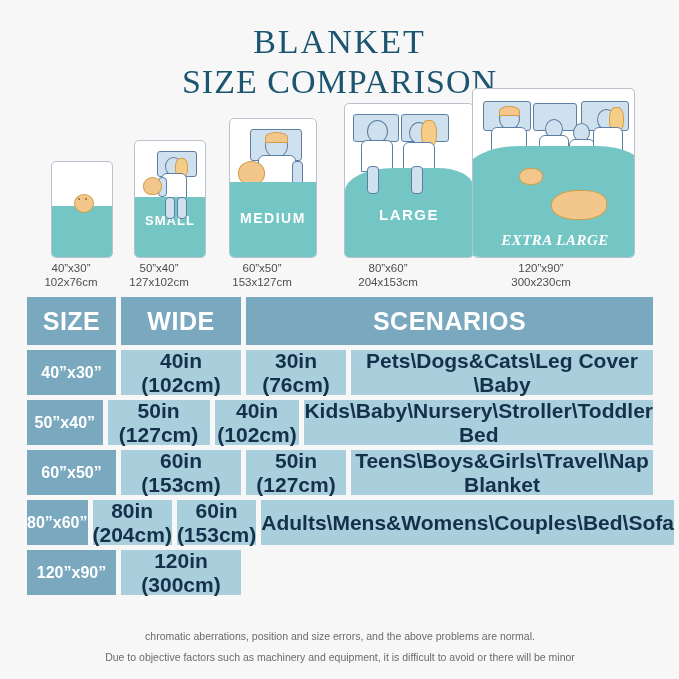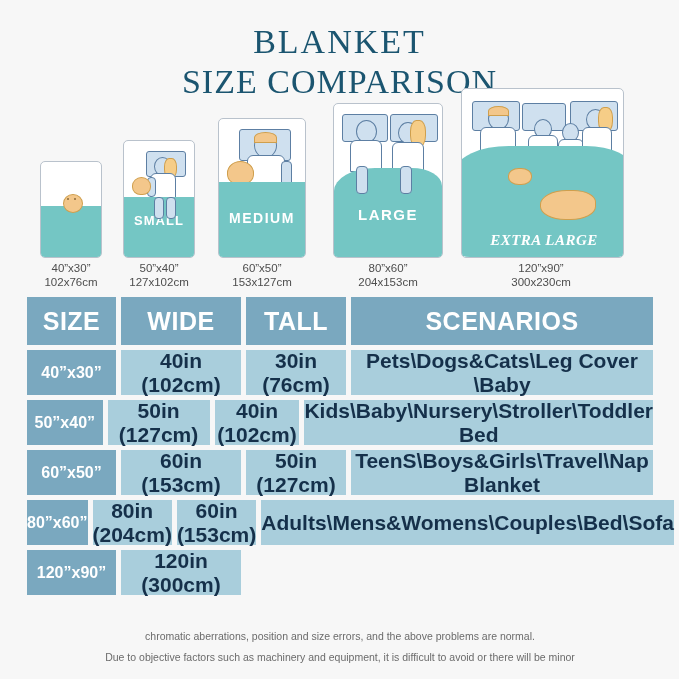--- a/index.html
+++ b/index.html
@@ -17,21 +17,21 @@
   .title-main{
     font-family:"Liberation Serif", serif;
     font-size:34px;letter-spacing:2px;color:#1b5570;line-height:1.05;
   }
   .title-sub{
     font-family:"Liberation Serif", serif;
     font-size:34px;letter-spacing:1px;color:#1b5570;margin-top:3px;
   }
 
   
-  .illus-strip{position:absolute;left:0;top:88px;width:547px;height:170px;}
+  .illus-strip{position:absolute;left:11px;top:88px;width:547px;height:170px;}
   .illus{position:absolute;bottom:0;}
 
   .bedcard{
     position:absolute;left:0;bottom:0;width:100%;height:100%;
     background:#ffffff;border:1.6px solid #b9c2cc;border-radius:5px;
     box-sizing:border-box;overflow:hidden;
   }
   .blanket{
     position:absolute;left:0;bottom:0;width:100%;
     background:#74c6c4;
@@ -142,21 +142,21 @@
         <div style="position:absolute;left:35px;top:13px;width:21px;height:9px;background:#f3c78b;border:1.4px solid #cf9f4d;border-radius:50% 50% 0 0;"></div>
         <div class="person-body" style="left:28px;top:36px;width:36px;height:34px;"></div>
         <div class="arm" style="left:62px;top:42px;width:9px;height:30px;"></div>
         <div class="dog" style="left:8px;top:42px;width:25px;height:22px;"></div>
         <div class="blanket" style="height:54%;">
           <div class="blanket-label" style="top:28px;font-size:14px;letter-spacing:1.5px;">MEDIUM</div>
         </div>
       </div>
     </div>
 
-    <div class="illus" style="left:333px;width:110px;height:155px;">
+    <div class="illus" style="left:333px;width:110px;height:155px;padding-left:20px;">
       <div class="bedcard">
         <div class="pillow" style="left:8px;top:10px;width:44px;height:26px;"></div>
         <div class="pillow" style="left:56px;top:10px;width:46px;height:26px;"></div>
         <div class="person-head" style="left:22px;top:16px;width:19px;height:21px;"></div>
         <div class="person-head" style="left:64px;top:18px;width:18px;height:20px;"></div>
         <div class="hair2" style="left:76px;top:16px;width:14px;height:26px;"></div>
         <div class="person-body" style="left:16px;top:36px;width:30px;height:30px;"></div>
         <div class="person-body" style="left:58px;top:38px;width:30px;height:28px;"></div>
         <div class="blanket" style="height:58%;border-radius:38% 28% 0 0 / 26% 20% 0 0;">
           <div class="blanket-label" style="top:38px;font-size:15px;letter-spacing:1.5px;">LARGE</div>
@@ -209,21 +209,20 @@
   <div class="caption" style="left:495px;top:261px;width:92px;">
     <div>120”x90”</div>
     <div>300x230cm</div>
   </div>
 
   <div class="table">
 
     <div class="row row-head">
       <div class="cell c-size">SIZE</div>
       <div class="cell c-wide">WIDE</div>
-      <div class="cell c-tall">TALL</div>
       <div class="cell c-scen">SCENARIOS</div>
     </div>
 
     <div class="row row-body">
       <div class="cell c-size">40”x30”</div>
       <div class="cell c-wide">40in (102cm)</div>
       <div class="cell c-tall">30in (76cm)</div>
       <div class="cell c-scen">Pets\Dogs&amp;Cats\Leg Cover \Baby</div>
     </div>
 

